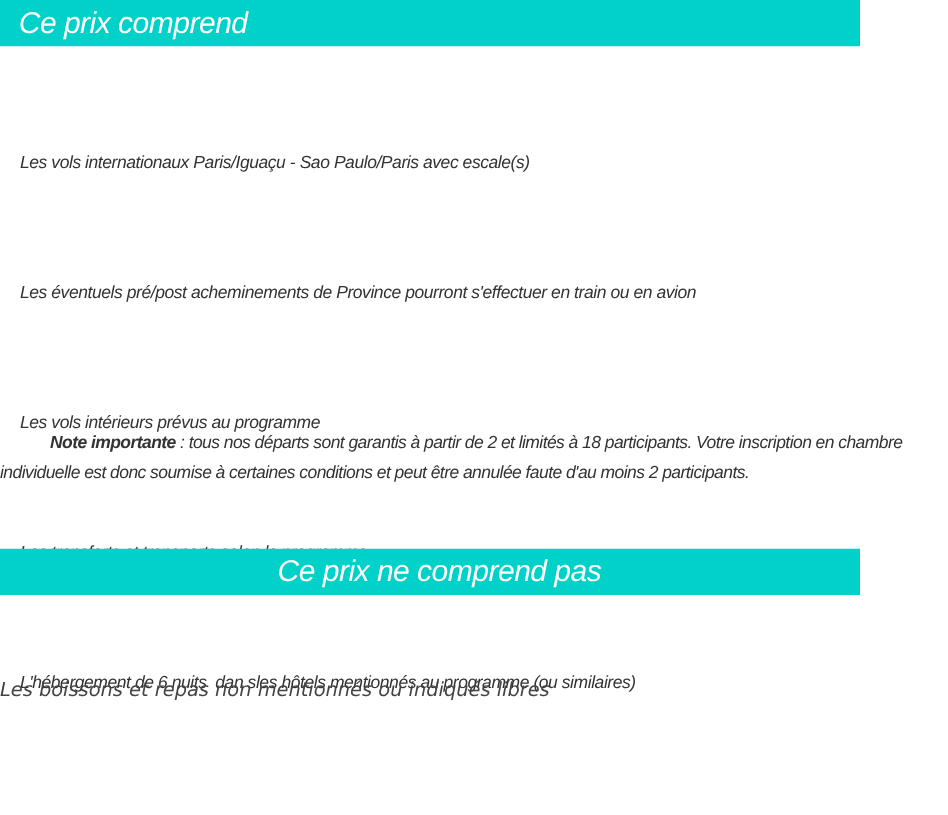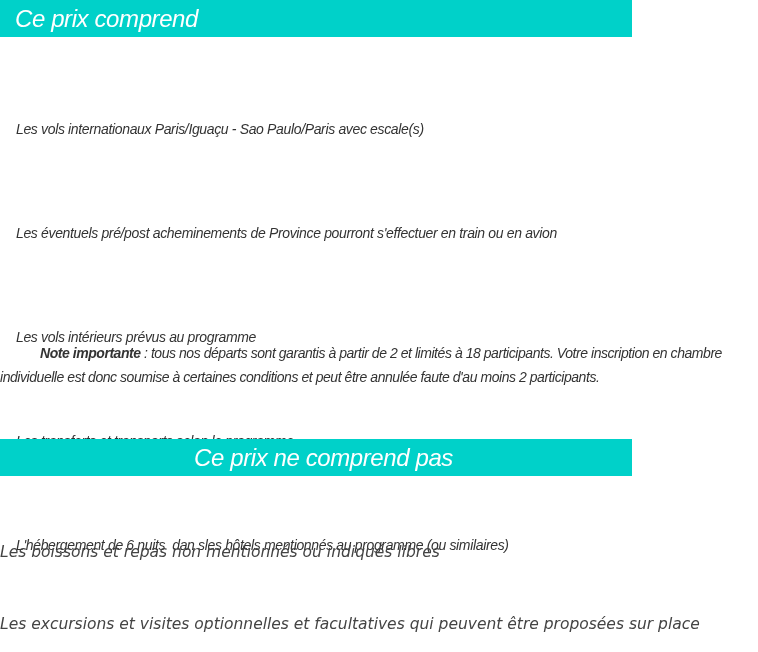--- a/index.html
+++ b/index.html
@@ -10,21 +10,21 @@
     body {
       width: 758px;
       height: 652px;
       position: relative;
       overflow: hidden;
       color: #333333;
     }
     .section-bar {
       position: absolute;
       left: 0;
-      width: 632px;
+      width: 688px;
       height: 37px;
       background: #00d1c9;
     }
     .section-bar h2 {
       margin: 0;
       padding-left: 15px;
       line-height: 37px;
       font-family: "Liberation Sans", sans-serif;
       font-style: italic;
       font-weight: normal;
@@ -102,18 +102,17 @@
 </ul>
 
 <p class="note"><strong>Note importante</strong><span> : tous nos départs sont garantis à partir de 2 et limités à 18 participants. Votre inscription en chambre individuelle est donc soumise à certaines conditions et peut être annulée faute d'au moins 2 participants.</span></p>
 
 <div class="section-bar" id="bar-2">
   <h2>Ce prix ne comprend pas</h2>
 </div>
 
 <ul class="list-b">
   <li>Les boissons et repas non mentionnés ou indiqués libres</li>
-  <li>Les excursions et visites optionnelles et facultatives qui peuvent être proposées sur place</li>
   
   
   
   
 </ul>
 
 </body></html>

